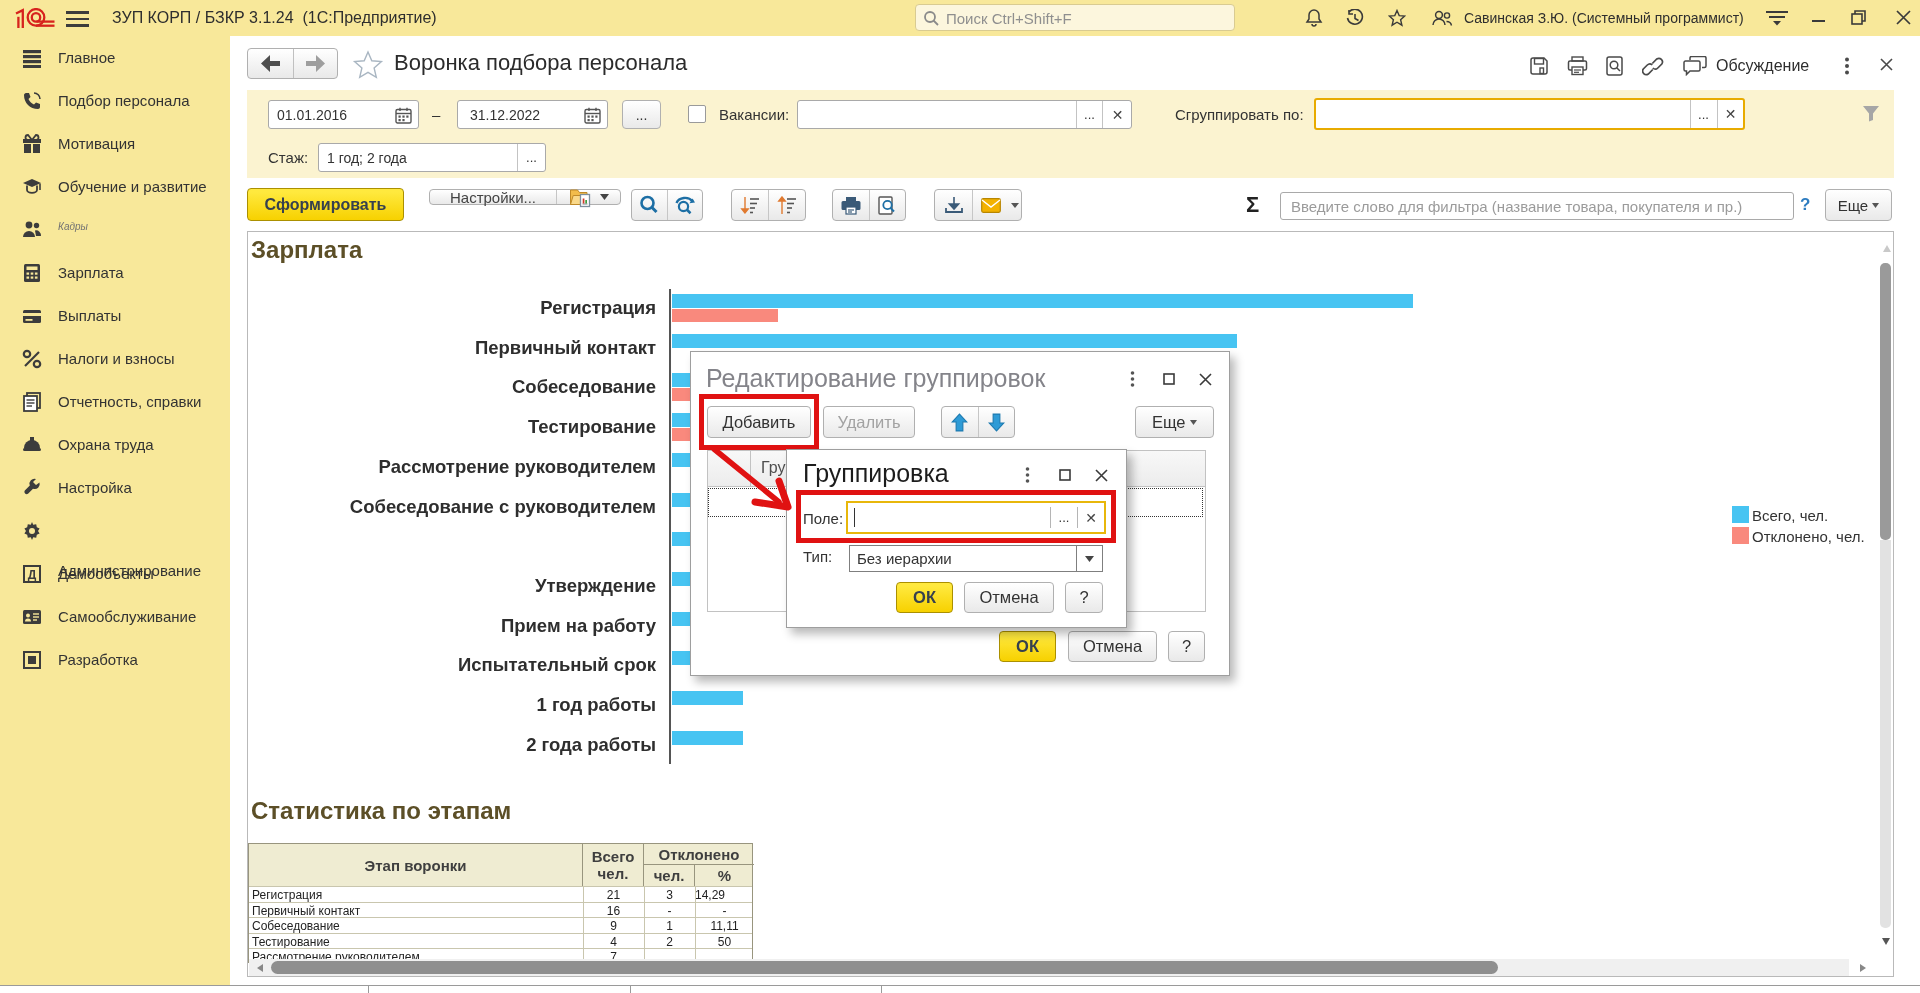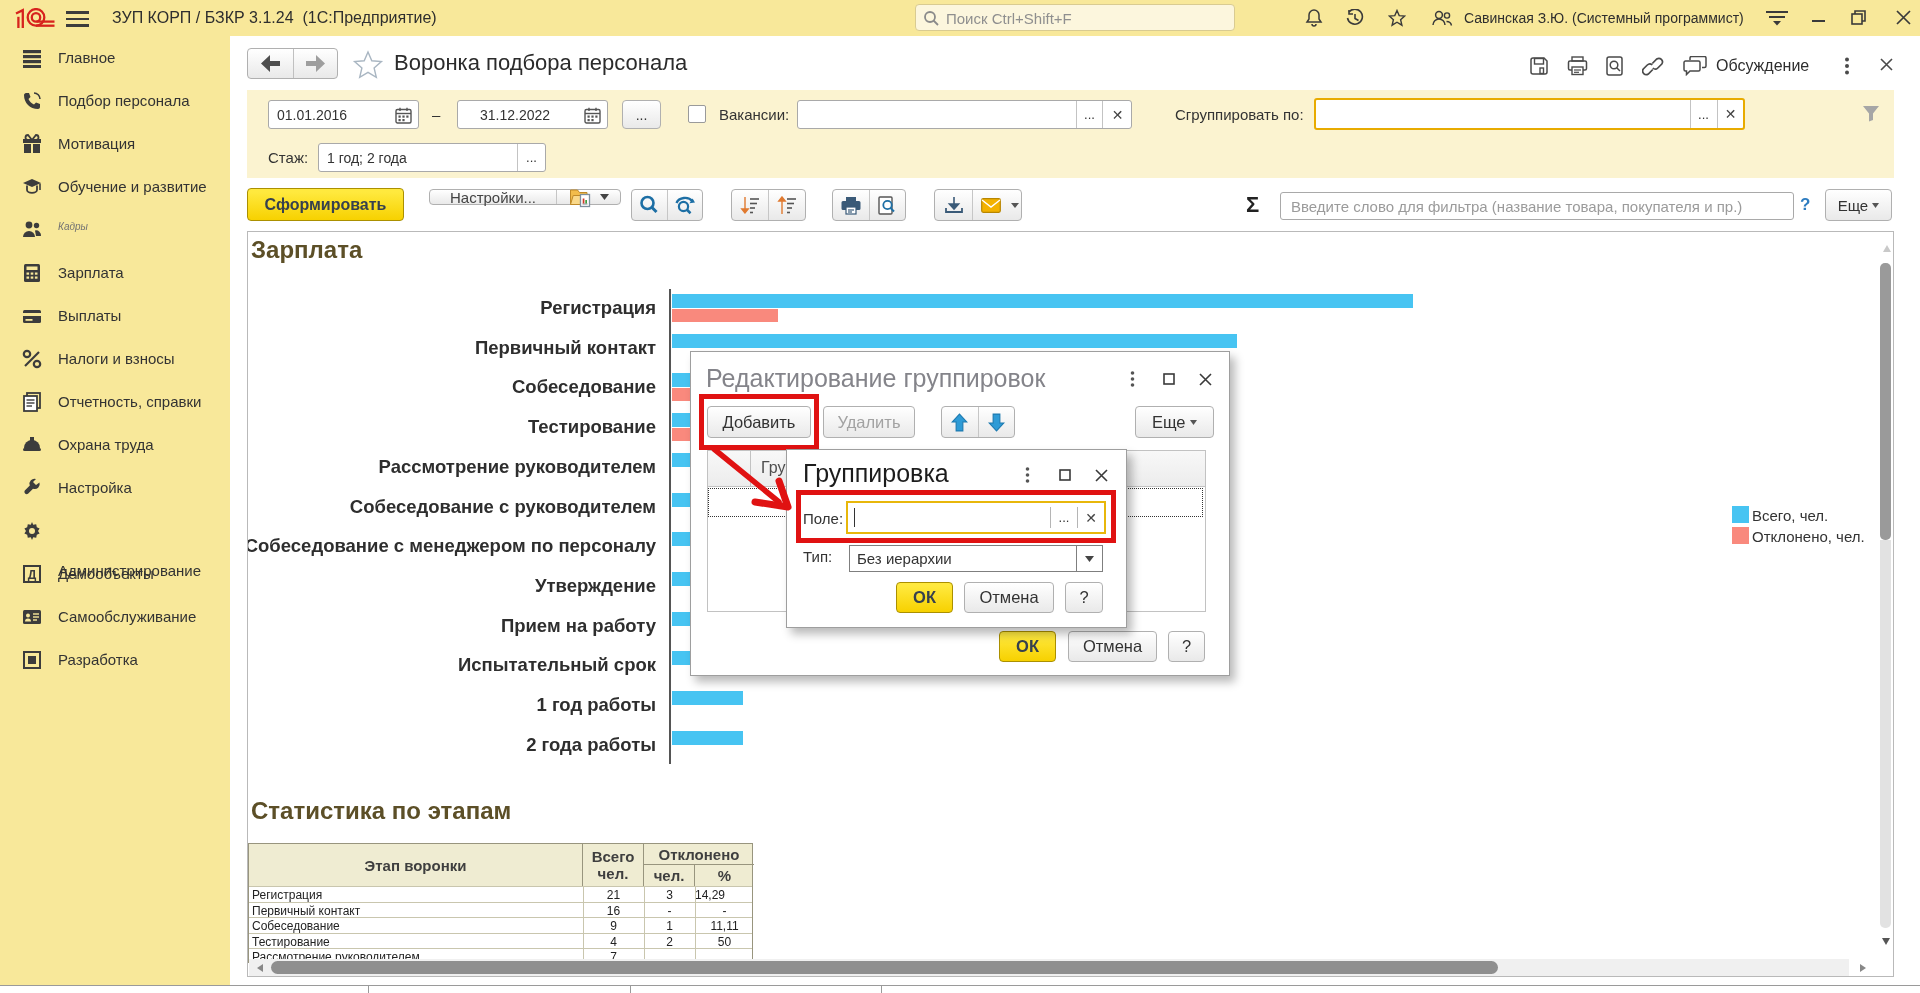--- a/index.html
+++ b/index.html
@@ -265,21 +265,21 @@
         <rect x="3.5" y="8.5" width="2.2" height="2.2"></rect>
         <rect x="7.4" y="8.5" width="2.2" height="2.2"></rect>
         <rect x="11.3" y="8.5" width="2.2" height="2.2"></rect>
         <rect x="3.5" y="12" width="2.2" height="2.2"></rect>
         <rect x="7.4" y="12" width="2.2" height="2.2"></rect>
       </g>
     </svg>
 </div>
 <div class="abs" style="left:432px;top:106px;font-size:15px;color:#333;">–</div>
 <div class="inp" style="left:457px;top:100px;width:151px;height:29px;">
-  <div style="padding-left:22px;">31.12.2022</div>
+  <div style="padding-left:12px;">31.12.2022</div>
   <svg class="abs" style="right:6px;top:6px" width="17" height="17" viewBox="0 0 17 17">
       <rect x="1" y="2.5" width="15" height="13.5" rx="1.5" fill="none" stroke="#555" stroke-width="1.4"></rect>
       <line x1="1" y1="6.5" x2="16" y2="6.5" stroke="#555" stroke-width="1.4"></line>
       <line x1="5" y1="0.8" x2="5" y2="4" stroke="#555" stroke-width="1.4"></line>
       <line x1="12" y1="0.8" x2="12" y2="4" stroke="#555" stroke-width="1.4"></line>
       <g fill="#555">
         <rect x="3.5" y="8.5" width="2.2" height="2.2"></rect>
         <rect x="7.4" y="8.5" width="2.2" height="2.2"></rect>
         <rect x="11.3" y="8.5" width="2.2" height="2.2"></rect>
         <rect x="3.5" y="12" width="2.2" height="2.2"></rect>
@@ -426,21 +426,20 @@
       <div class="abs" style="right:1225px;top:144.4px;font-size:18.5px;font-weight:bold;color:#2e2e2e;white-space:nowrap;padding-right:12px;">Собеседование</div>
       <div class="abs" style="left:424px;top:141.4px;width:318px;height:14px;background:#47c4f2;"></div>
       <div class="abs" style="left:424px;top:156.4px;width:35px;height:13px;background:#f9897d;"></div>
       <div class="abs" style="right:1225px;top:184.1px;font-size:18.5px;font-weight:bold;color:#2e2e2e;white-space:nowrap;padding-right:12px;">Тестирование</div>
       <div class="abs" style="left:424px;top:181.1px;width:141px;height:14px;background:#47c4f2;"></div>
       <div class="abs" style="left:424px;top:196.1px;width:71px;height:13px;background:#f9897d;"></div>
       <div class="abs" style="right:1225px;top:223.8px;font-size:18.5px;font-weight:bold;color:#2e2e2e;white-space:nowrap;padding-right:12px;">Рассмотрение руководителем</div>
       <div class="abs" style="left:424px;top:220.8px;width:247px;height:14px;background:#47c4f2;"></div>
       <div class="abs" style="right:1225px;top:263.5px;font-size:18.5px;font-weight:bold;color:#2e2e2e;white-space:nowrap;padding-right:12px;">Собеседование с руководителем</div>
       <div class="abs" style="left:424px;top:260.5px;width:212px;height:14px;background:#47c4f2;"></div>
-      <div class="abs" style="right:1225px;top:303.2px;font-size:18.5px;font-weight:bold;color:#2e2e2e;white-space:nowrap;padding-right:12px;">Собеседование с менеджером по персоналу</div>
       <div class="abs" style="left:424px;top:300.2px;width:177px;height:14px;background:#47c4f2;"></div>
       <div class="abs" style="right:1225px;top:342.9px;font-size:18.5px;font-weight:bold;color:#2e2e2e;white-space:nowrap;padding-right:12px;">Утверждение</div>
       <div class="abs" style="left:424px;top:339.9px;width:106px;height:14px;background:#47c4f2;"></div>
       <div class="abs" style="right:1225px;top:382.6px;font-size:18.5px;font-weight:bold;color:#2e2e2e;white-space:nowrap;padding-right:12px;">Прием на работу</div>
       <div class="abs" style="left:424px;top:379.6px;width:106px;height:14px;background:#47c4f2;"></div>
       <div class="abs" style="right:1225px;top:422.3px;font-size:18.5px;font-weight:bold;color:#2e2e2e;white-space:nowrap;padding-right:12px;">Испытательный срок</div>
       <div class="abs" style="left:424px;top:419.3px;width:71px;height:14px;background:#47c4f2;"></div>
       <div class="abs" style="right:1225px;top:462.0px;font-size:18.5px;font-weight:bold;color:#2e2e2e;white-space:nowrap;padding-right:12px;">1 год работы</div>
       <div class="abs" style="left:424px;top:459.0px;width:71px;height:14px;background:#47c4f2;"></div>
       <div class="abs" style="right:1225px;top:501.7px;font-size:18.5px;font-weight:bold;color:#2e2e2e;white-space:nowrap;padding-right:12px;">2 года работы</div>

